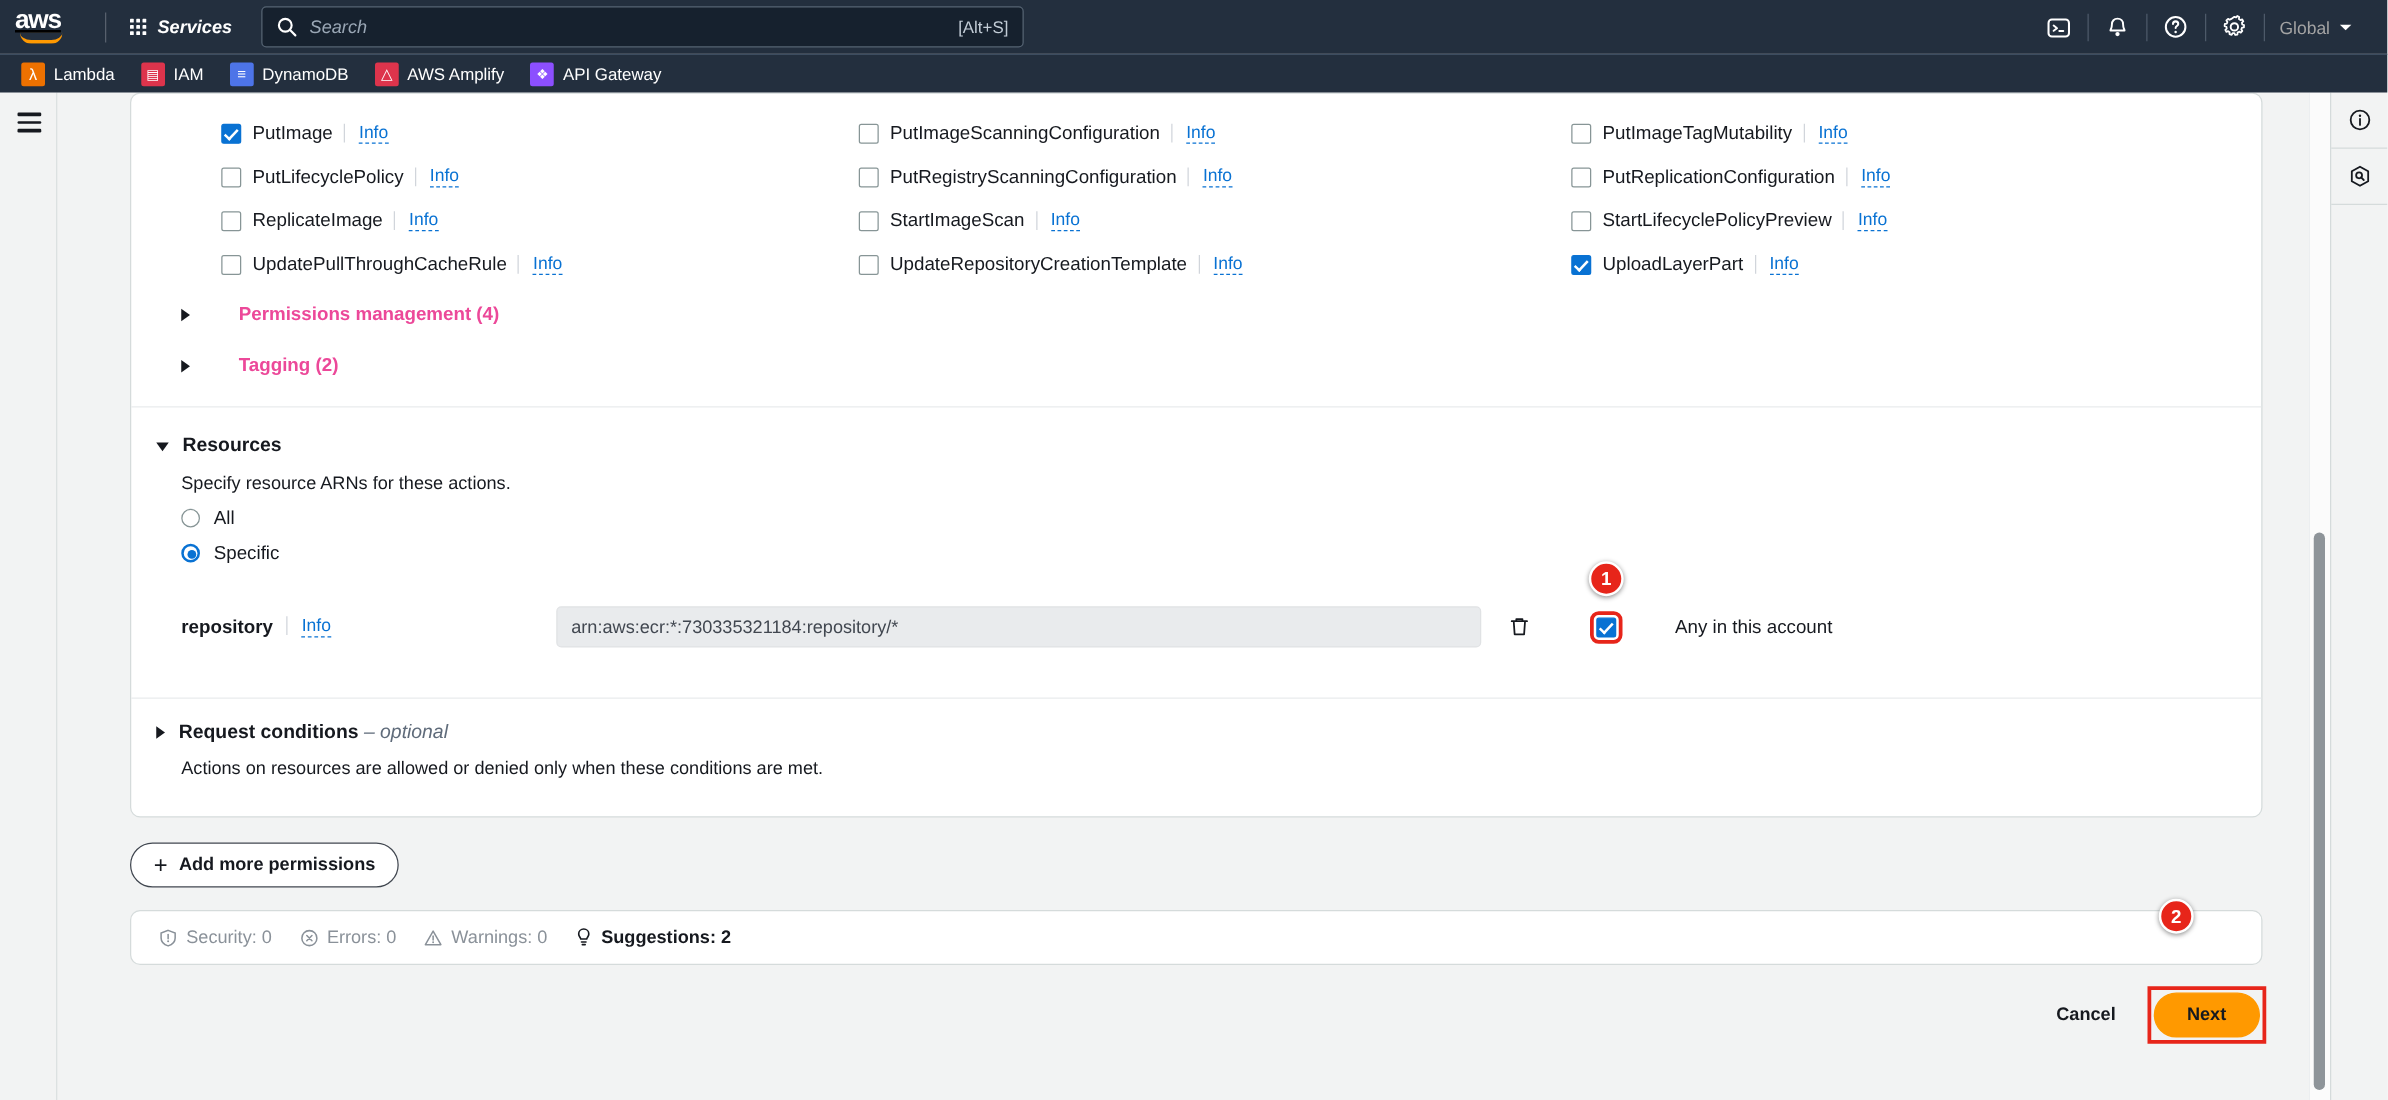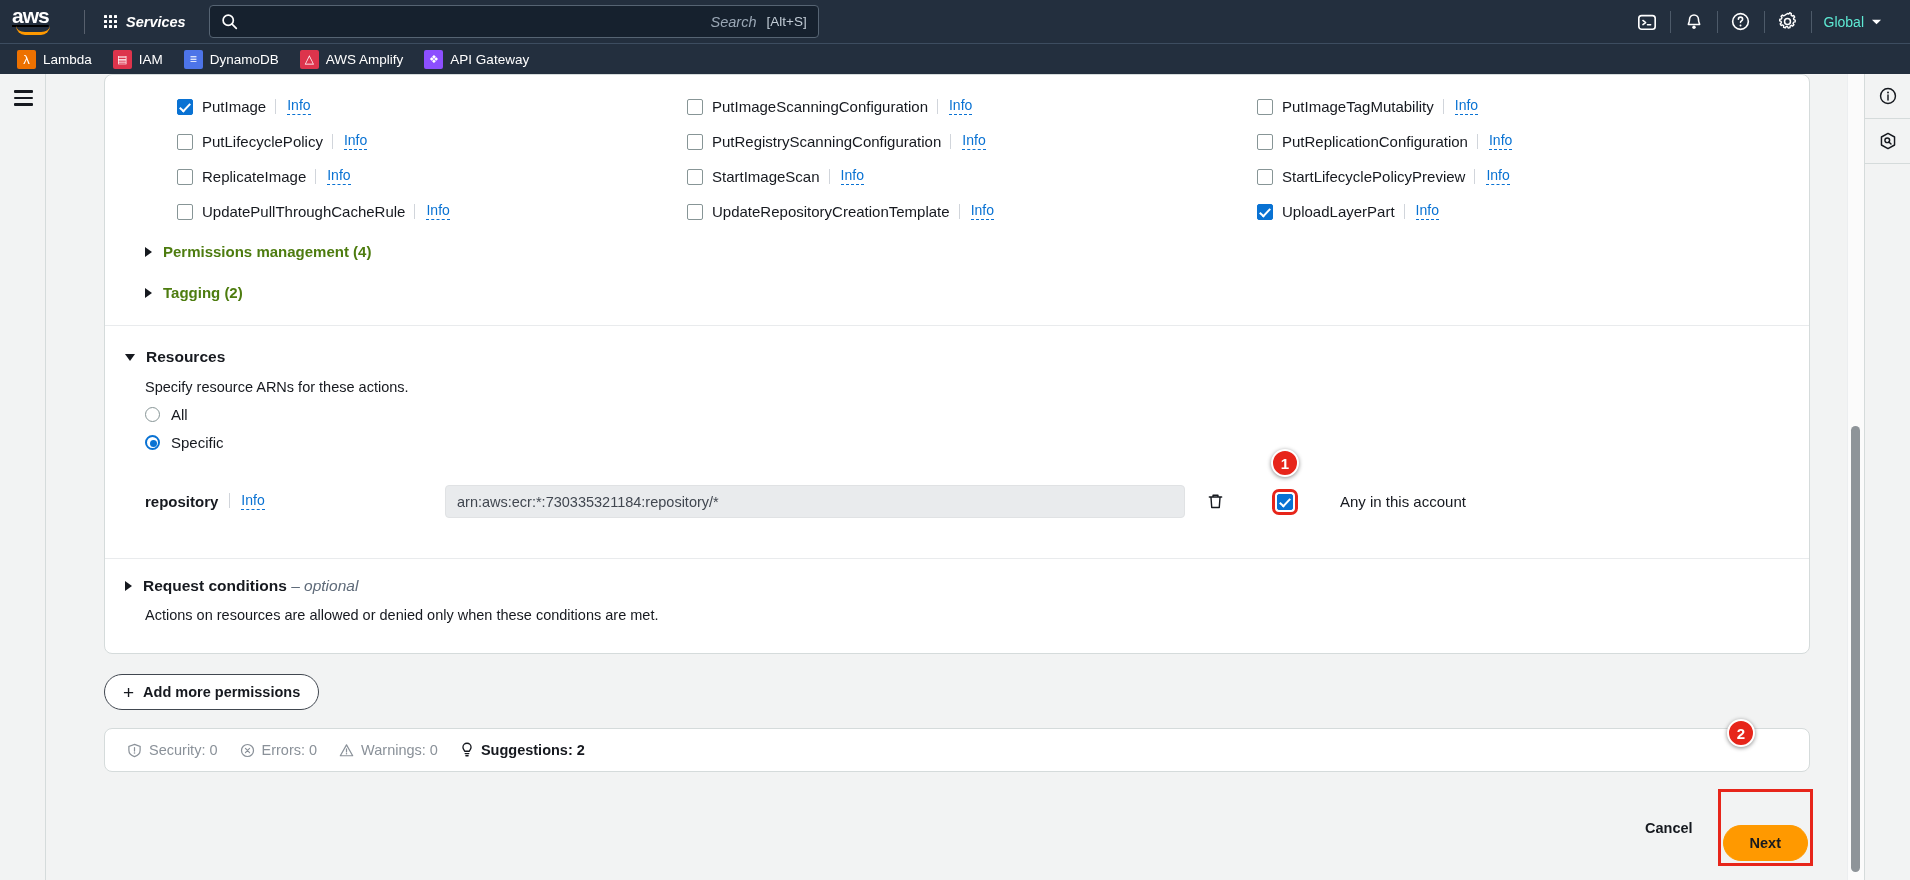--- a/index.html
+++ b/index.html
@@ -35,33 +35,32 @@
   .searchbar {
     flex: none; width: 610px; height: 33px; margin-left: 18px;
     background: #16212e; border: 1px solid #566473; border-radius: 4px;
     display: flex; align-items: center; padding: 0 11px; gap: 10px;
   }
   .searchbar svg { flex: none; }
   .searchbar input {
     flex: 1; background: transparent; border: 0; outline: 0;
     color: #d5dbdb; font-size: 14.5px; font-style: italic;
     font-family: "Liberation Sans", sans-serif;
-    text-align: right;
   }
   .searchbar input::placeholder { color: #9aa7b5; font-style: italic; opacity: 1; }
   .alt-s { color: #c2ccd6; font-size: 13.5px; flex: none; }
 
   .topnav-right { margin-left: auto; display: flex; align-items: center; height: 100%; }
   .tn-icon {
     width: 46px; height: 43px; display: flex; align-items: center; justify-content: center;
     cursor: pointer;
   }
   .tn-divider { width: 1px; height: 22px; background: #4d5a69; }
   .region-btn {
-    display: flex; align-items: center; gap: 7px; color: #5eead4; font-size: 14px;
+    display: flex; align-items: center; gap: 7px; color: #a3a3a3; font-size: 14px;
     padding: 0 14px 0 12px; cursor: pointer; height: 100%;
   }
 
   
   .favbar {
     height: 31px; background: #232f3e; border-top: 1px solid #3d4d60;
     display: flex; align-items: center; gap: 21px; padding: 0 17px;
     position: relative; z-index: 29;
   }
   .fav { display: flex; align-items: center; gap: 7px; cursor: pointer; }
@@ -123,21 +122,21 @@
   .vbar { width: 1px; height: 15px; background: #d1d5db; }
   .info-link {
     font-size: 14px; color: #0972d3; cursor: pointer;
     border-bottom: 1px dashed #0972d3; line-height: 1.05; padding-bottom: 1px;
   }
 
   .collapsed-row { display: flex; align-items: center; gap: 11px; padding: 12px 0 12px 40px; cursor: pointer; }
   .tri { width: 0; height: 0; flex: none; }
   .tri.right { border-left: 7px solid #16191f; border-top: 5px solid transparent; border-bottom: 5px solid transparent; }
   .tri.down { border-top: 7px solid #16191f; border-left: 5px solid transparent; border-right: 5px solid transparent; }
-  .collapsed-label { font-size: 15px; font-weight: bold; color: #4d7c0f; }
+  .collapsed-label { font-size: 15px; font-weight: bold; color: #ec4899; margin-left: 28px; }
 
   .divider { height: 1px; background: #e9ebed; margin: 12px 0 0 0; }
 
   .section-head { display: flex; align-items: center; gap: 11px; padding: 22px 0 0 20px; cursor: pointer; }
   .section-title { font-size: 15.5px; font-weight: bold; color: #16191f; }
   .section-title .opt { font-weight: normal; font-style: italic; color: #5f6b7a; }
 
   .section-desc { font-size: 14.5px; color: #16191f; padding: 13px 0 0 40px; }
 
   .radio-row { display: flex; align-items: center; gap: 11px; padding: 11px 0 0 40px; }
@@ -197,21 +196,20 @@
   .footer-actions {
     display: flex; align-items: center; justify-content: flex-end;
     gap: 26px; margin: 22px 56px 0 0; position: relative;
   }
   .btn-cancel { font-size: 14.5px; font-weight: bold; color: #16191f; cursor: pointer; padding: 8px 4px; }
   .btn-next {
     background: #ff9900; border: 1px solid #ff9900; border-radius: 20px;
     height: 36px; padding: 0 26px; font-size: 14.5px; font-weight: bold;
     color: #16191f; cursor: pointer; display: flex; align-items: center;
     font-family: "Liberation Sans", sans-serif;
-    margin-top: 31px;
   }
 
   
   .vscroll {
     position: absolute; right: 4px; top: 352px; width: 9px; height: 446px;
     background: #8e9499; border-radius: 5px;
   }
   .vtrack {
     position: absolute; right: 0px; top: 0; width: 17px; height: 806px;
     background: #fbfbfb; border-left: 1px solid #eceef0;

